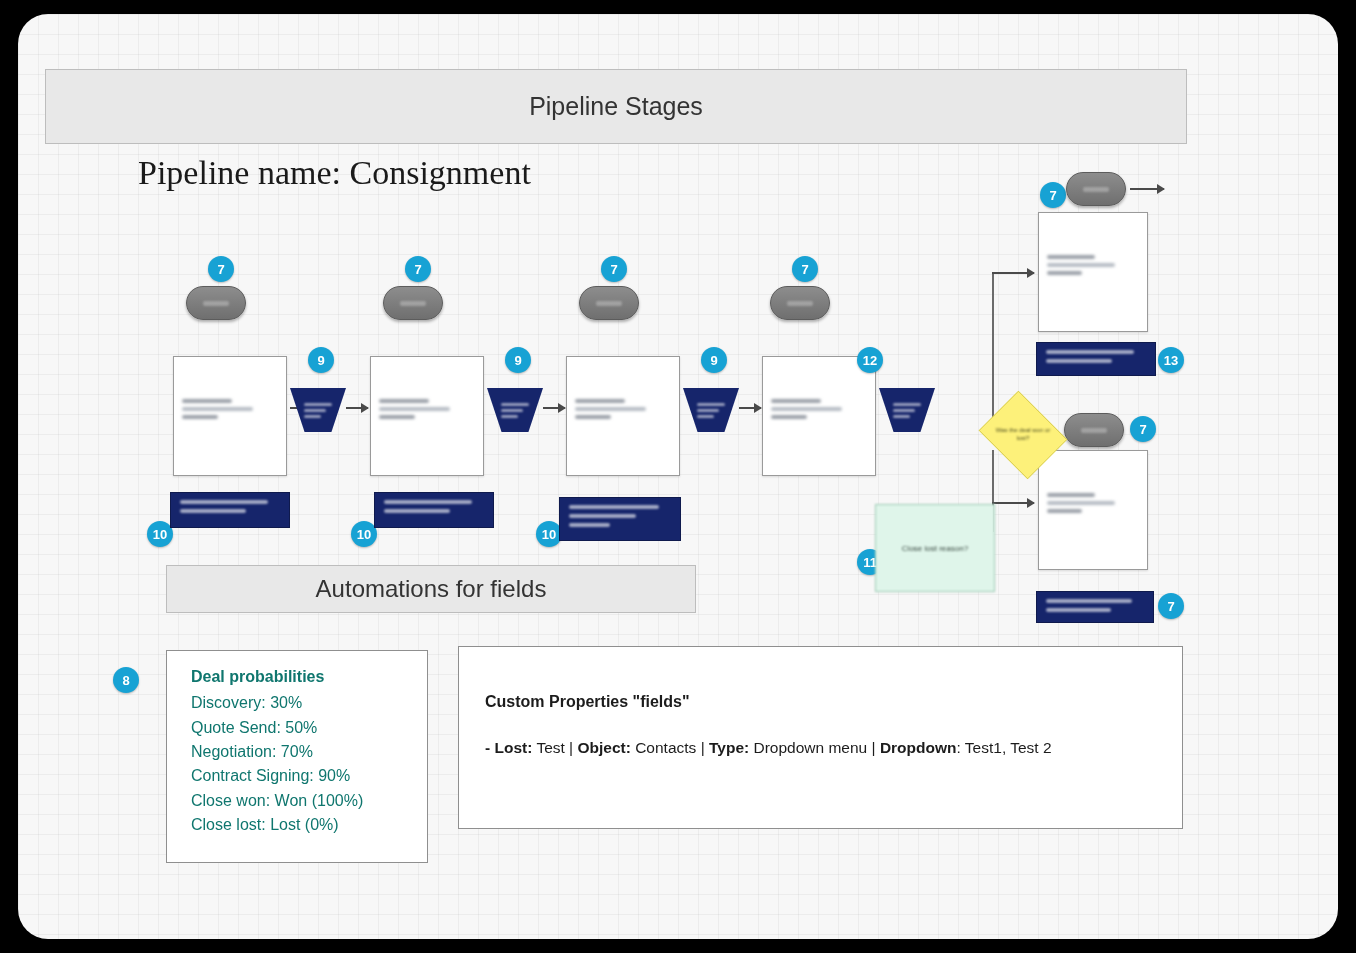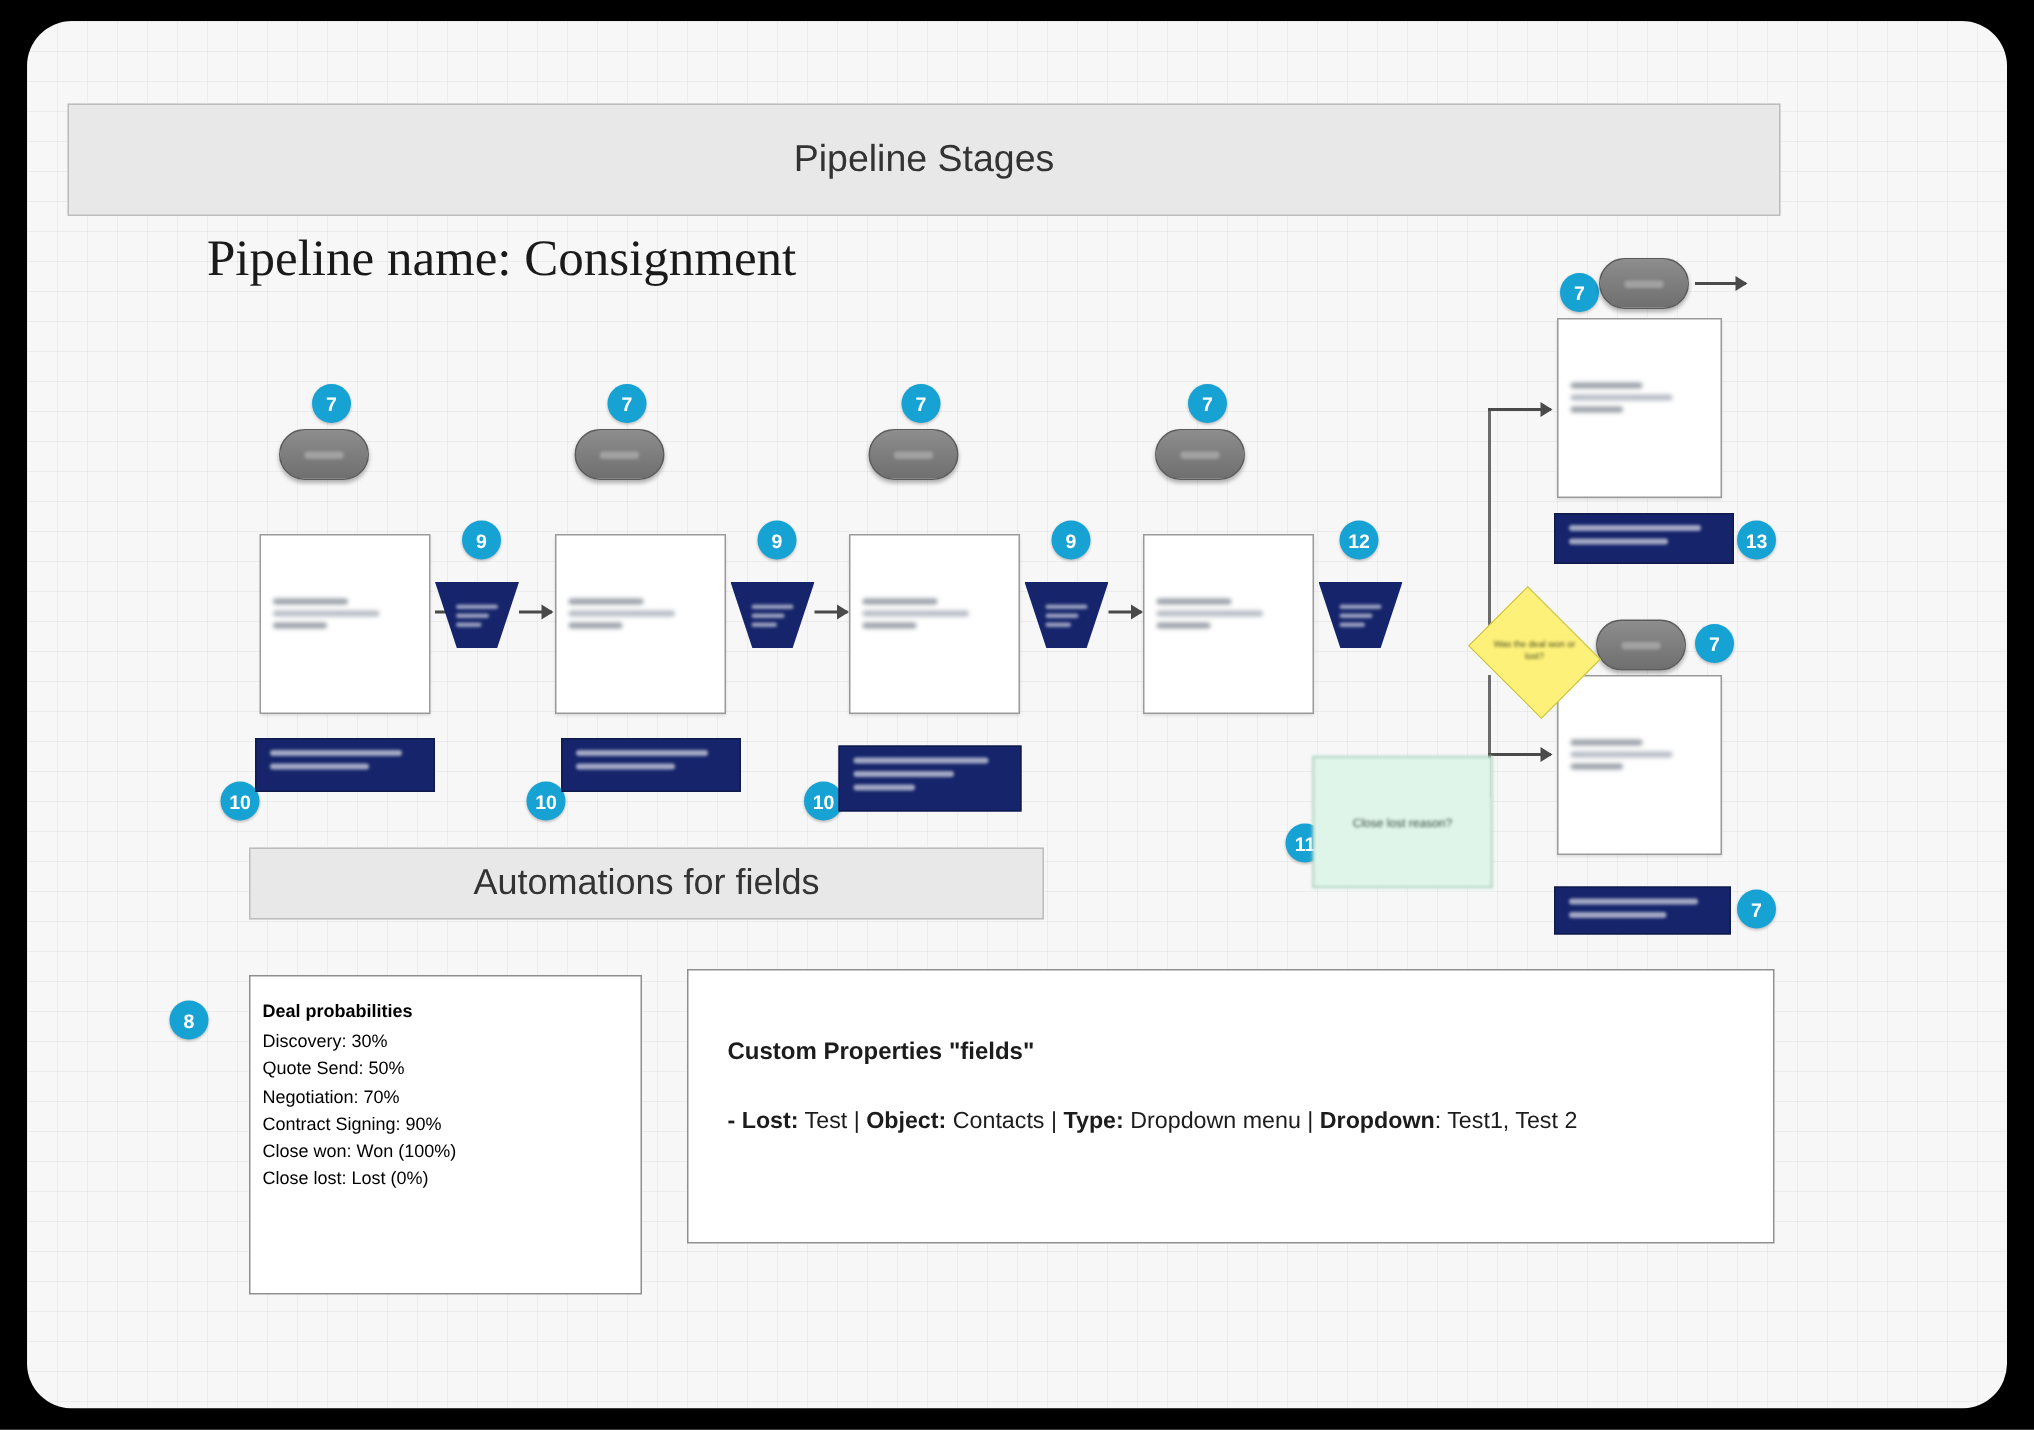--- a/index.html
+++ b/index.html
@@ -179,22 +179,22 @@
     border-bottom: 5px solid transparent;
   }
 
   
   .infobox {
     background: #fff;
     border: 1px solid #8f8f8f;
   }
   #deal-prob-box {
     left: 148px; top: 636px; width: 262px; height: 213px;
-    padding: 14px 8px;
-    font-size: 12px; color: #000000; line-height: 1.52;
+    padding: 14px 24px;
+    font-size: 16px; color: #0f766e; line-height: 1.52;
   }
   #deal-prob-box .title { font-weight: bold; margin-bottom: 2px; }
   #custom-props-box {
     left: 440px; top: 632px; width: 725px; height: 183px;
     padding: 46px 26px;
     font-size: 15.5px; color: #1c1c1c;
   }
   #custom-props-box .cp-title { font-weight: bold; font-size: 16px; }
   #custom-props-box .cp-row { margin-top: 28px; }
   #custom-props-box b { font-weight: bold; }
@@ -326,21 +326,21 @@
   <div class="badge abs" style="left:683px; top:333px;">9</div>
   <div class="funnel abs" style="left:665px; top:374px;">
     <span class="ghost">
         <i></i>
         <i></i>
         <i></i>
       </span>
   </div>
   <div class="arrow-h abs" style="left:721px; top:393px; width:22px;"></div>
 
-  <div class="badge abs" style="left:875px; top:333px;">12</div>
+  <div class="badge abs" style="left:839px; top:333px;">12</div>
   <div class="funnel abs" style="left:861px; top:374px;">
     <span class="ghost">
         <i></i>
         <i></i>
         <i></i>
       </span>
   </div>
 
   <div class="abs" id="decision-diamond">
     <span class="dia"></span>

